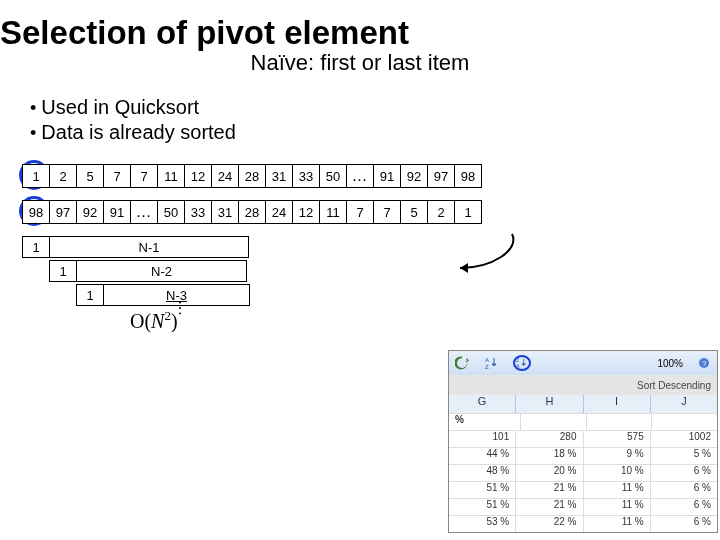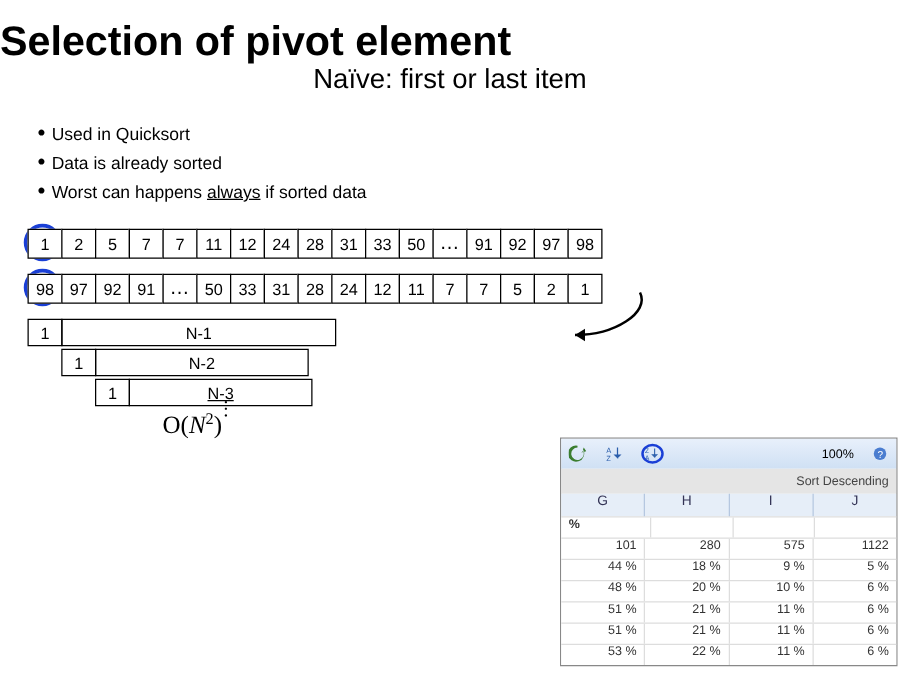--- a/index.html
+++ b/index.html
@@ -19,21 +19,21 @@
     margin-top: 14px;
     margin-bottom: -2px;
   }
   .subtitle {
     text-align: center;
     font-size: 22px;
     margin-bottom: 16px;
   }
   .bullets {
     margin: 20px 0 20px 30px;
-    font-size: 14px;
+    font-size: 20px;
   }
   .bullets .bline {
     margin: 2px 0;
   }
   .bullets .bline::before {
     content: "• ";
     font-size: 18px;
   }
   .underline { text-decoration: underline; }
   .arrays {
@@ -80,21 +80,21 @@
   .box1 {
     width: 28px;
     height: 22px;
     border: 1px solid #000;
     display: flex;
     align-items: center;
     justify-content: center;
     font-size: 13px;
   }
   .boxN {
-    width: 220px;
+    width: 200px;
     height: 22px;
     border: 1px solid #000;
     display: flex;
     align-items: center;
     justify-content: center;
     font-size: 13px;
     margin-left: -1px;
   }
   .rec-row.r2 .box1 { margin-left: 27px; }
   .rec-row.r2 .boxN { width: 171px; }
@@ -188,23 +188,20 @@
 </style>
 </head>
 <body>
 
 <div class="title">Selection of pivot element</div>
 <div class="subtitle">Naïve: first or last item</div>
 
 <div class="bullets">
   <div class="bline">Used in Quicksort</div>
   <div class="bline">Data is already sorted</div>
-  <div class="bline">
-    <span>Worst can happens </span><span class="underline">always</span><span> if sorted data</span>
-  </div>
 </div>
 
 <div class="arrays">
   <div class="circle c1"></div>
   <div class="circle c2"></div>
   <div class="arr" id="arr-asc">
       <div class="cell">1</div>
       <div class="cell">2</div>
       <div class="cell">5</div>
       <div class="cell">7</div>
@@ -310,21 +307,21 @@
       <div class="tb-drow">
         <div class="tb-dcell" style="font-weight: bold; text-align: left; padding-left: 6px;">%</div>
         <div class="tb-dcell"></div>
         <div class="tb-dcell"></div>
         <div class="tb-dcell"></div>
       </div>
       <div class="tb-drow">
         <div class="tb-dcell">101</div>
         <div class="tb-dcell">280</div>
         <div class="tb-dcell">575</div>
-        <div class="tb-dcell">1122</div>
+        <div class="tb-dcell">1002</div>
       </div>
       <div class="tb-drow">
         <div class="tb-dcell">44 %</div>
         <div class="tb-dcell">18 %</div>
         <div class="tb-dcell">9 %</div>
         <div class="tb-dcell">5 %</div>
       </div>
       <div class="tb-drow">
         <div class="tb-dcell">48 %</div>
         <div class="tb-dcell">20 %</div>

